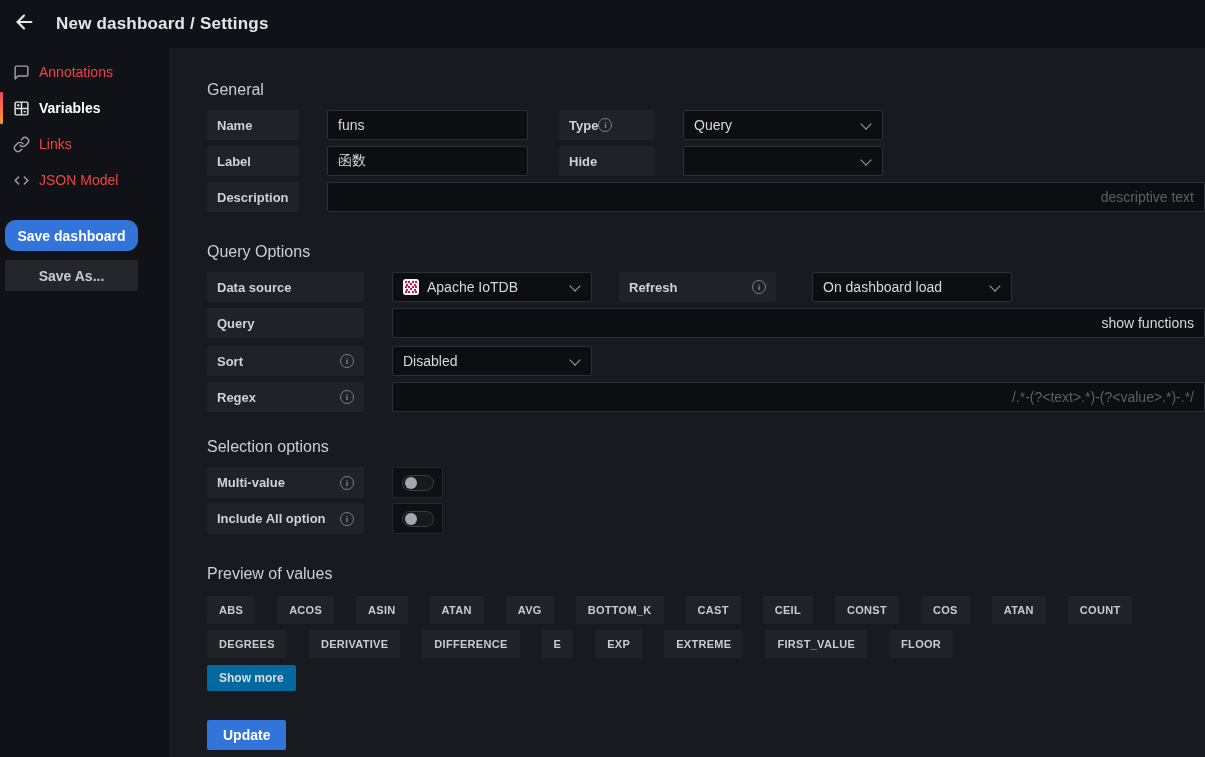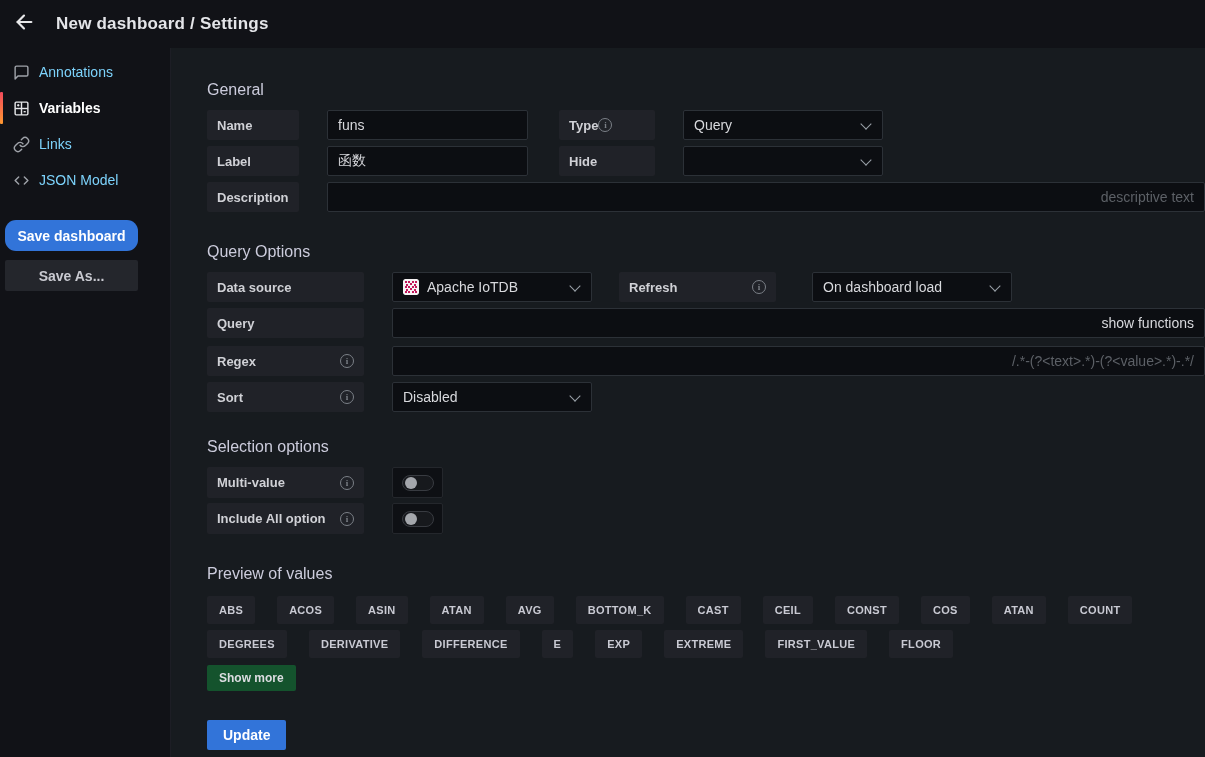--- a/index.html
+++ b/index.html
@@ -10,21 +10,21 @@
     color:#d8d9dd;
     position:relative;
   }
   
   .app-header { position:absolute; top:0; left:0; right:0; height:48px; display:flex; align-items:center; }
   .back-btn { width:32px; height:32px; margin-left:8px; display:flex; align-items:center; justify-content:center; cursor:pointer; border-radius:50%; }
   .page-title { margin-left:16px; font-size:17px; font-weight:700; color:#e4e5e9; letter-spacing:.2px;text-align:right; }
   
   .sidebar { position:absolute; top:48px; left:0; bottom:0; width:171px; background:#111217; border-right:1px solid rgba(204,204,220,0.07); }
   .nav { padding-top:6px; }
-  .nav-item { position:relative; height:36px; display:flex; align-items:center; padding-left:13px; gap:9px; font-size:14px; color:#7dd3fc; cursor:pointer; }
+  .nav-item { position:relative; height:36px; display:flex; align-items:center; padding-left:13px; gap:9px; font-size:14px; color:#ef4444; cursor:pointer; }
   .nav-item svg { stroke:#9fa2a9; }
   .nav-item.active { color:#ffffff; font-weight:700; }
   .nav-item.active svg { stroke:#e6e7ea; }
   .nav-item.active::before { content:""; position:absolute; left:0; top:2px; bottom:2px; width:3px;
       background:linear-gradient(180deg,#f2495c 0%,#ff9830 100%); border-radius:1px; }
   .side-btn { display:block; width:133px; margin:0 0 0 5px; height:31px; border:none; border-radius:2px;
       font-family:inherit; font-size:14px; font-weight:700; cursor:pointer; }
   .btn-primary { background:#3274d9; color:#ffffff; }
   .btn-secondary { background:#24262c; color:#c9cad1; }
   #save-dashboard { margin-top:22px;border-radius:11px; }
@@ -60,21 +60,21 @@
   
   .toggle-box { width:51px; height:31px; background:#0e1014; border:1px solid #24272c; border-radius:2px;
       display:flex; align-items:center; justify-content:center; cursor:pointer; flex:none; }
   .toggle-track { width:32px; height:16px; border-radius:8px; background:#17191d; border:1px solid #383b41; position:relative; }
   .toggle-knob { position:absolute; top:1px; left:2px; width:12px; height:12px; border-radius:50%; background:#a4a7ac; }
   .toggle-row { height:31px; margin-bottom:5px; }
   
   .chips { display:flex; flex-wrap:wrap; gap:6px 22px; width:985px; }
   .chip { height:28px; line-height:28px; padding:0 12px; background:#202228; border-radius:2px;
       font-size:11px; font-weight:700; color:#c9cad3; letter-spacing:.3px; }
-  .show-more { margin-top:7px; height:26px; padding:0 12px; background:#14532d; border:none; border-radius:2px;
+  .show-more { margin-top:7px; height:26px; padding:0 12px; background:#0369a1; border:none; border-radius:2px;
       font-family:inherit; font-size:12px; font-weight:700; color:#dcdde1; cursor:pointer; display:inline-block; }
   .update-btn { margin-top:29px; height:30px; padding:0 16px; background:#3274d9; border:none; border-radius:2px;
       font-family:inherit; font-size:14px; font-weight:700; color:#ffffff; cursor:pointer; display:inline-block; }
 </style>
 </head>
 <body>
 
 <div class="app-header">
   <div class="back-btn">
     <span>
@@ -214,35 +214,35 @@
 
   <div class="form-row" style="margin-bottom:8px;">
     <div class="f-label w-lg">
       <span>Query</span>
     </div>
     <input class="f-input grow" value="show functions" style="">
   </div>
 
   <div class="form-row">
     <div class="f-label w-lg">
+      <span>Sort</span>
+      <span class="info-icon"></span>
+    </div>
+    <div class="f-select">
+      <span class="sel-text">Disabled</span>
+      <span class="chevron"></span>
+    </div>
+  </div>
+
+  <div class="form-row">
+    <div class="f-label w-lg">
       <span>Regex</span>
       <span class="info-icon"></span>
     </div>
     <input class="f-input grow" placeholder="/.*-(?&lt;text&gt;.*)-(?&lt;value&gt;.*)-.*/" style="">
-  </div>
-
-  <div class="form-row">
-    <div class="f-label w-lg">
-      <span>Sort</span>
-      <span class="info-icon"></span>
-    </div>
-    <div class="f-select">
-      <span class="sel-text">Disabled</span>
-      <span class="chevron"></span>
-    </div>
   </div>
 
   <div class="section-heading" style="margin-top:26px;">Selection options</div>
 
   <div class="form-row toggle-row">
     <div class="f-label w-lg" style="height:31px;">
       <span>Multi-value</span>
       <span class="info-icon"></span>
     </div>
     <div class="toggle-box">

